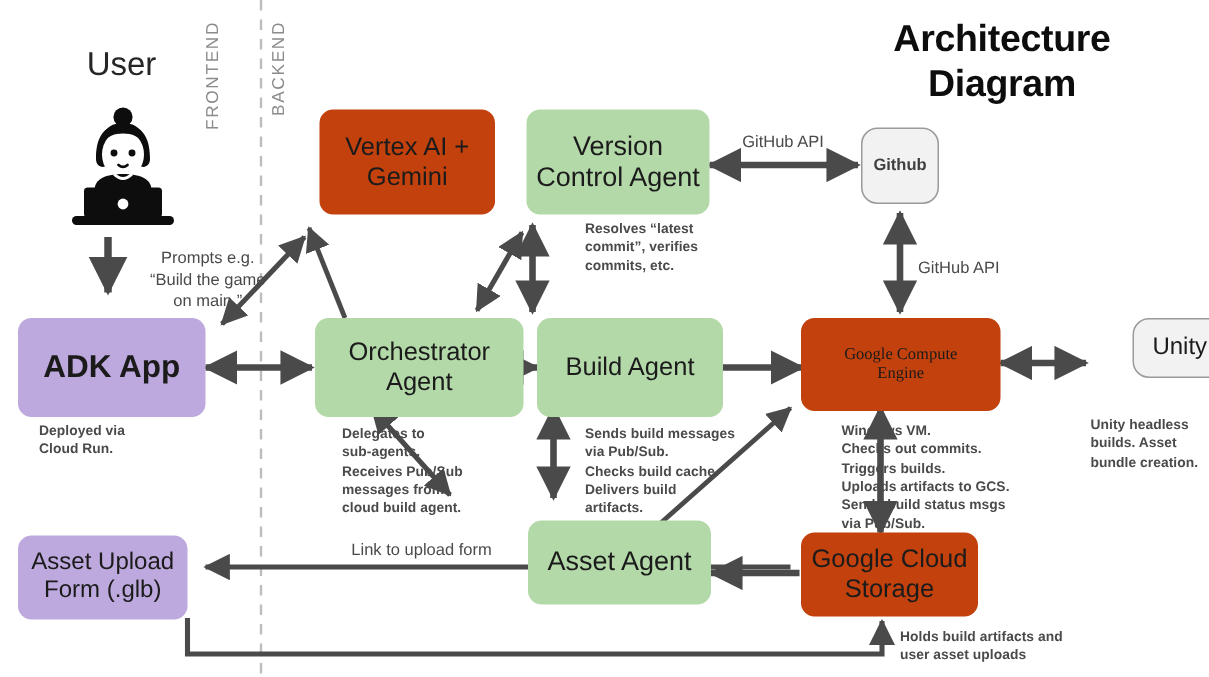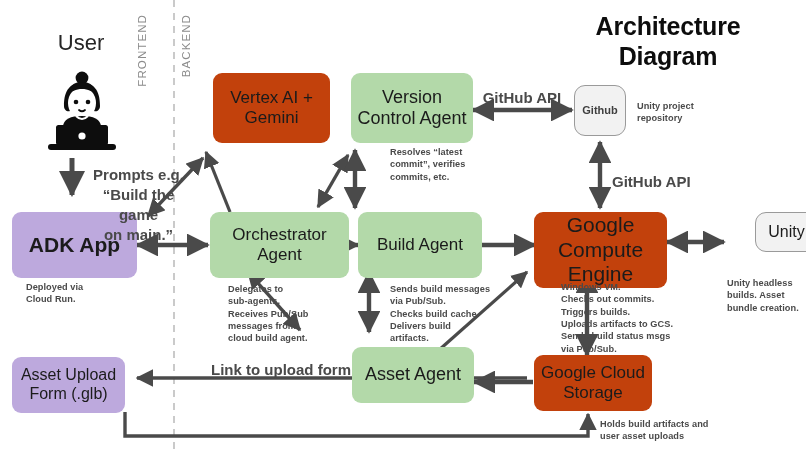--- a/index.html
+++ b/index.html
@@ -45,22 +45,22 @@
   .caption {
     position: absolute;
     font-size: 9.2px;
     font-weight: bold;
     color: #4a4a4a;
     line-height: 1.34;
     letter-spacing: 0.05px;
   }
   .edge-label {
     position: absolute;
-    font-size: 15px;
-    font-weight: bold;
+    font-size: 11px;
+    font-weight: normal;
     color: #4a4a4a;
     line-height: 1.34;
     text-align: center;
   }
   .divider-label {
     position: absolute;
     font-size: 11.5px;
     color: #8b8b8b;
     letter-spacing: 1.1px;
     writing-mode: vertical-rl;
@@ -183,21 +183,21 @@
   </div>
 
   <div class="node green" style="left:358px; top:212px; width:124px; height:66px; font-size:17px;">
     <span class="lbl">Build Agent</span>
   </div>
 
   <div class="node green" style="left:352px; top:347px; width:122px; height:56px; font-size:18px;">
     <span class="lbl">Asset Agent</span>
   </div>
 
-  <div class="node blue" style="left:534px; top:212px; width:133px; height:76px; font-size:21px;">
+  <div class="node blue" style="left:534px; top:212px; width:133px; height:62px; font-size:11px;font-family:Liberation Serif, serif;">
     <span class="lbl">Google Compute<br>Engine</span>
   </div>
 
   <div class="node blue" style="left:534px; top:355px; width:118px; height:56px; font-size:17px;">
     <span class="lbl">Google Cloud<br>Storage</span>
   </div>
 
   <div class="node gray" style="left:574px; top:85px; width:52px; height:51px; font-size:11px; font-weight:bold; color:#3f3f3f;">
     <span class="lbl">Github</span>
   </div>
@@ -209,21 +209,20 @@
   <div class="caption" style="left:26px; top:281px; width:110px;">Deployed via<br>Cloud Run.</div>
 
   <div class="caption" style="left:390px; top:146px; width:105px;">Resolves “latest<br>commit”, verifies<br>commits, etc.</div>
 
   <div class="caption" style="left:228px; top:283px; width:125px;">Delegates to<br>sub-agents.<br>Receives Pub/Sub<br>messages from<br>cloud build agent.</div>
 
   <div class="caption" style="left:390px; top:283px; width:140px;">Sends build messages<br>via Pub/Sub.<br>Checks build cache.<br>Delivers build<br>artifacts.</div>
 
   <div class="caption" style="left:561px; top:281px; width:175px;">Windows VM.<br>Checks out commits.<br>Triggers builds.<br>Uploads artifacts to GCS.<br>Sends build status msgs<br>via Pub/Sub.</div>
 
-  <div class="caption" style="left:637px; top:100px; width:95px;">Unity project<br>repository</div>
 
   <div class="caption" style="left:727px; top:277px; width:82px;">Unity headless<br>builds. Asset<br>bundle creation.</div>
 
 
   <div class="caption" style="left:600px; top:418px; width:150px;">Holds build artifacts and<br>user asset uploads</div>
 
   <div class="edge-label" style="left:86px; top:165px; width:105px; text-align:center;">Prompts e.g.<br>“Build the game<br>on main.”</div>
 
   <div class="edge-label" style="left:477px; top:88px; width:90px;">GitHub API</div>
 

